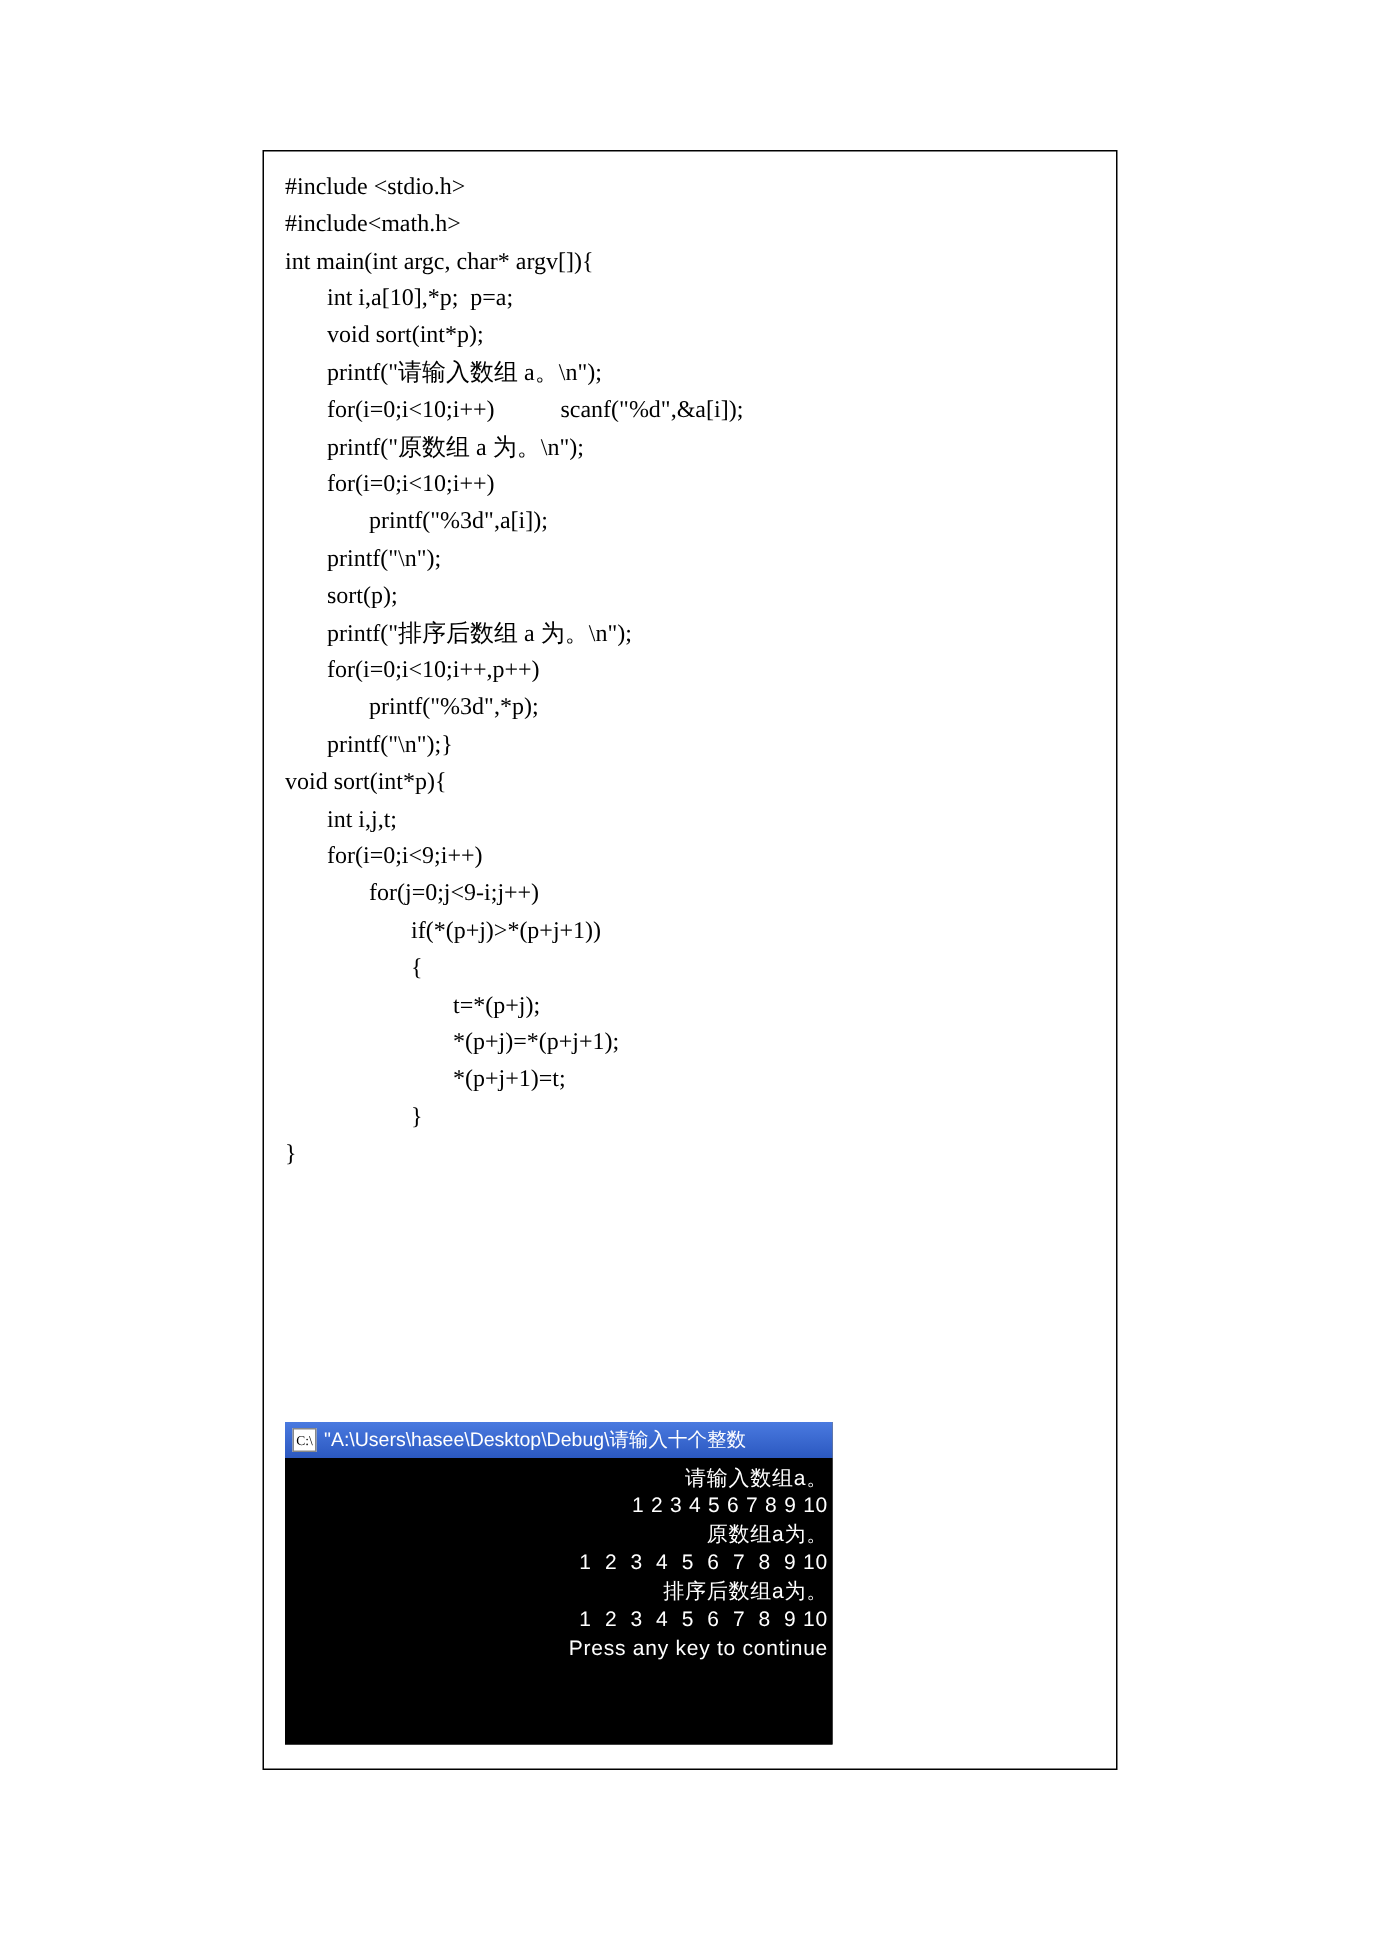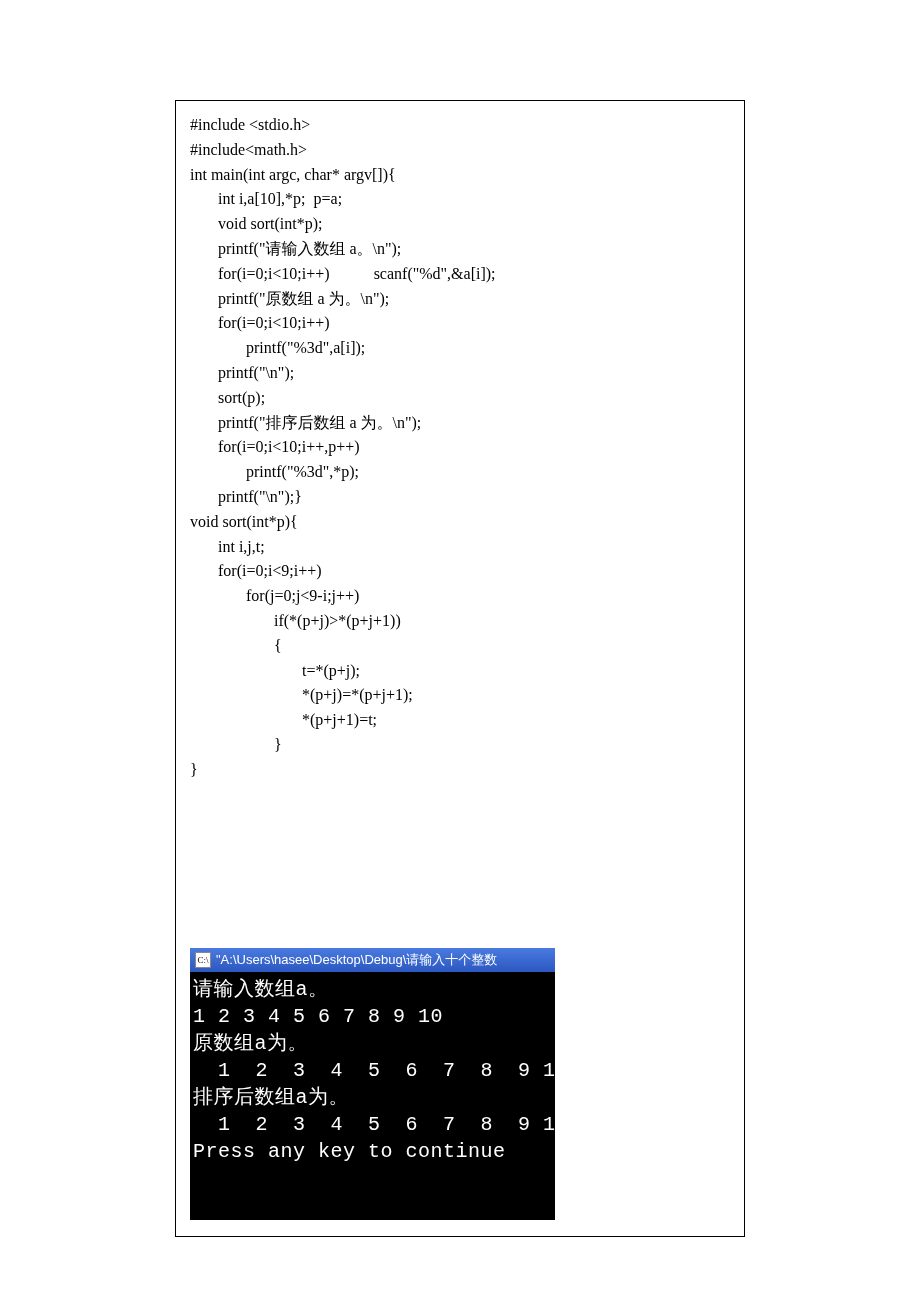--- a/index.html
+++ b/index.html
@@ -52,26 +52,27 @@
   }
   .console-path {
     color: #fff;
     font-family: "SimSun", "MS Gothic", sans-serif;
     font-size: 13px;
     white-space: nowrap;
   }
   .console-body {
     background: #000;
     color: #fff;
-    font-family: Liberation Mono, monospace;
-    font-size: 20px;
+    font-family: Liberation Sans, sans-serif;
+    font-size: 14px;
     line-height: 1.35;
     padding: 4px 3px 55px 3px;
     white-space: pre;
     letter-spacing: 0.5px;
+    text-align: right;
   }
 </style>
 </head>
 <body>
 
 <div class="page">
   <div class="box">
     <div class="code">#include &lt;stdio.h&gt;
 #include&lt;math.h&gt;
 int main(int argc, char* argv[]){

